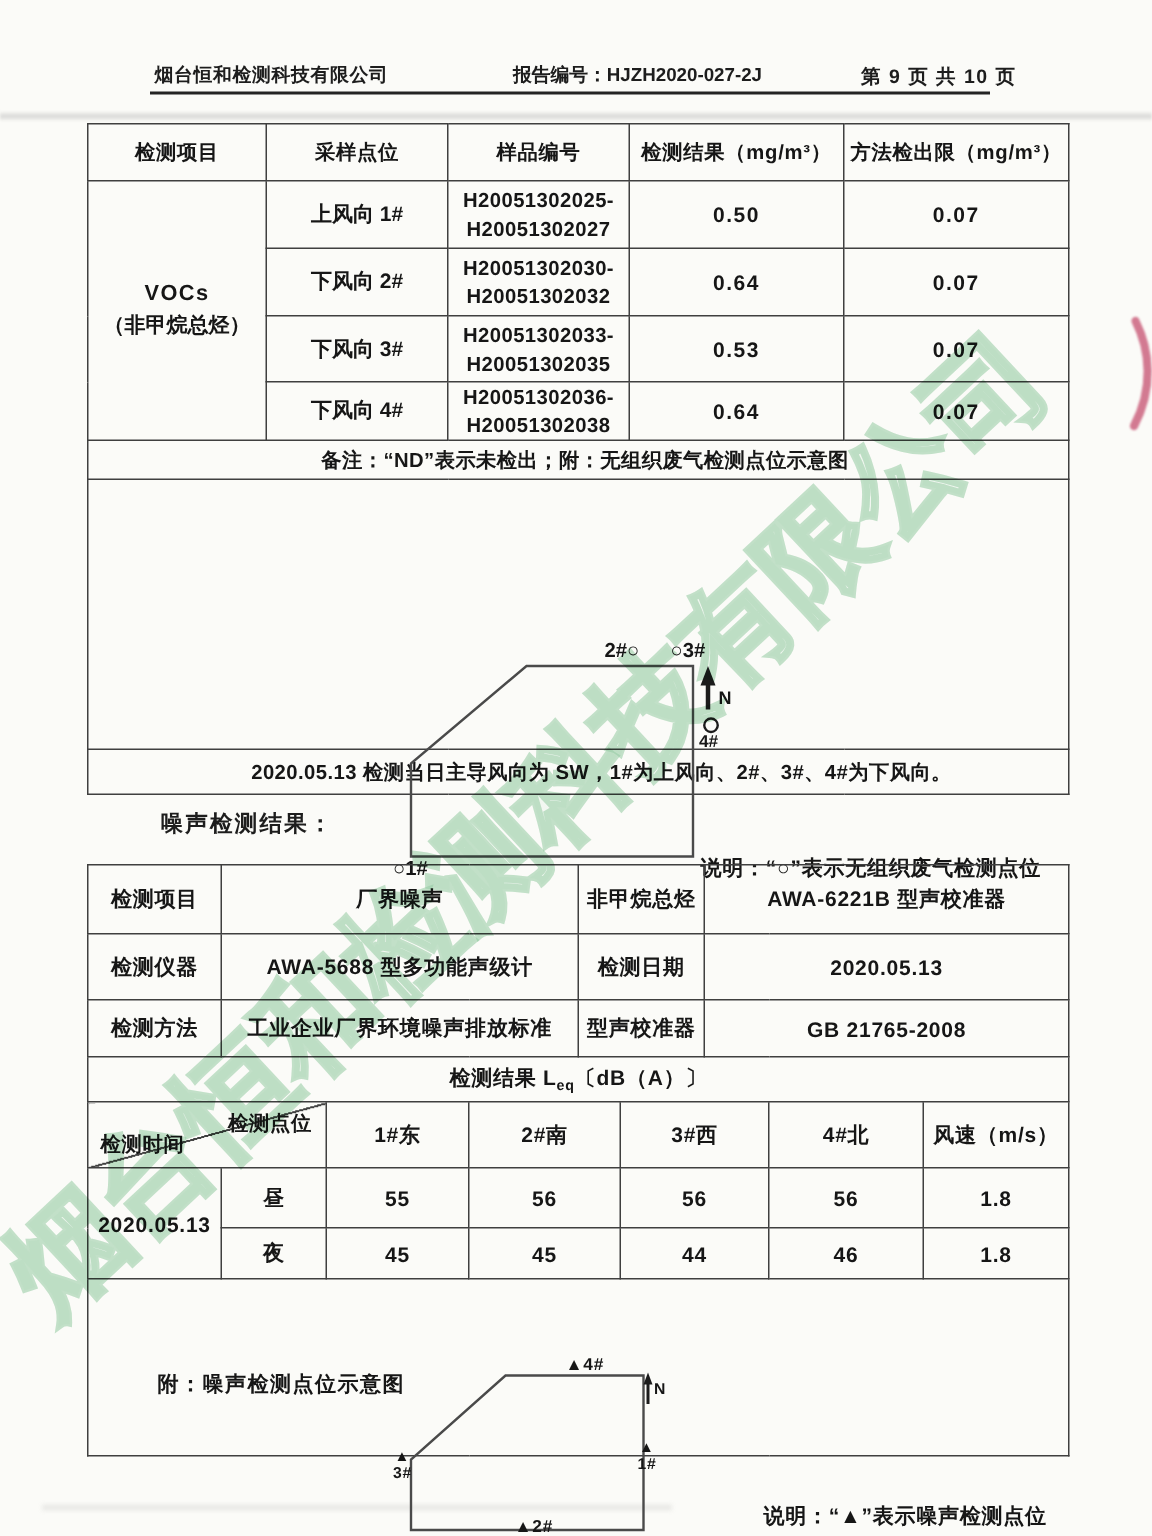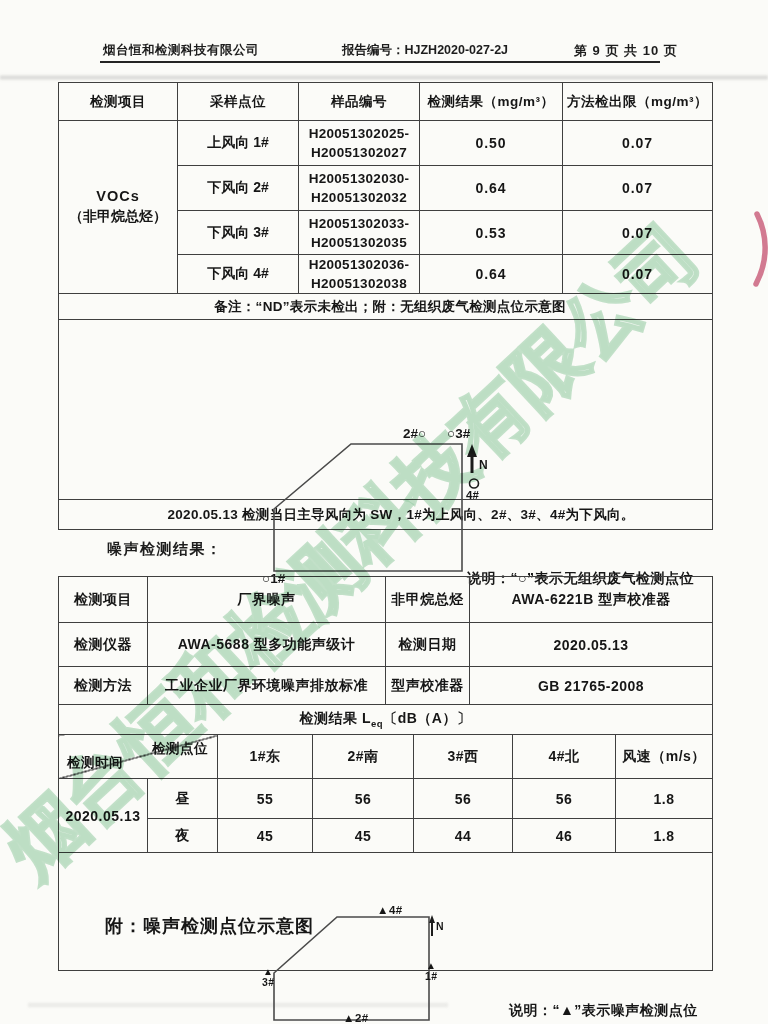--- a/index.html
+++ b/index.html
@@ -43,21 +43,21 @@
   
   .diagcell{position:relative;
     background-image:linear-gradient(to bottom right,transparent 49.3%,var(--border) 49.3%,var(--border) 50.9%,transparent 50.9%);}
   .diagcell .ctop{position:absolute;right:9px;top:5px;font-size:13.5px;}
   .diagcell .cbot{position:absolute;left:8px;bottom:6px;font-size:13.5px;}
   
   .dwrap{position:relative;width:100%;height:100%;}
   .dwrap svg{position:absolute;left:0;top:0;}
   .dlbl{position:absolute;font-weight:700;white-space:nowrap;}
   .legend{position:absolute;font-size:14px;font-weight:700;letter-spacing:.5px;white-space:nowrap;}
-  .attach-title{position:absolute;left:6px;top:2px;font-size:18px;font-weight:700;letter-spacing:1px;padding-left:40px;}
+  .attach-title{position:absolute;left:6px;top:2px;font-size:14px;font-weight:700;letter-spacing:1px;padding-left:40px;}
   
   .sec-heading{left:107px;top:540px;font-size:15px;font-weight:800;letter-spacing:1.5px;}
   
   .watermark{
     left:18px;top:823px;height:76px;line-height:76px;font-size:76px;font-weight:700;
     white-space:nowrap;transform:rotate(-43deg);transform-origin:0 50%;
     color:rgba(185,222,196,.12);-webkit-text-stroke:3px rgba(150,205,165,.55);
     z-index:6;pointer-events:none;mix-blend-mode:multiply;letter-spacing:0;
   }
   .stamp{left:0;top:0;z-index:7;pointer-events:none;}

